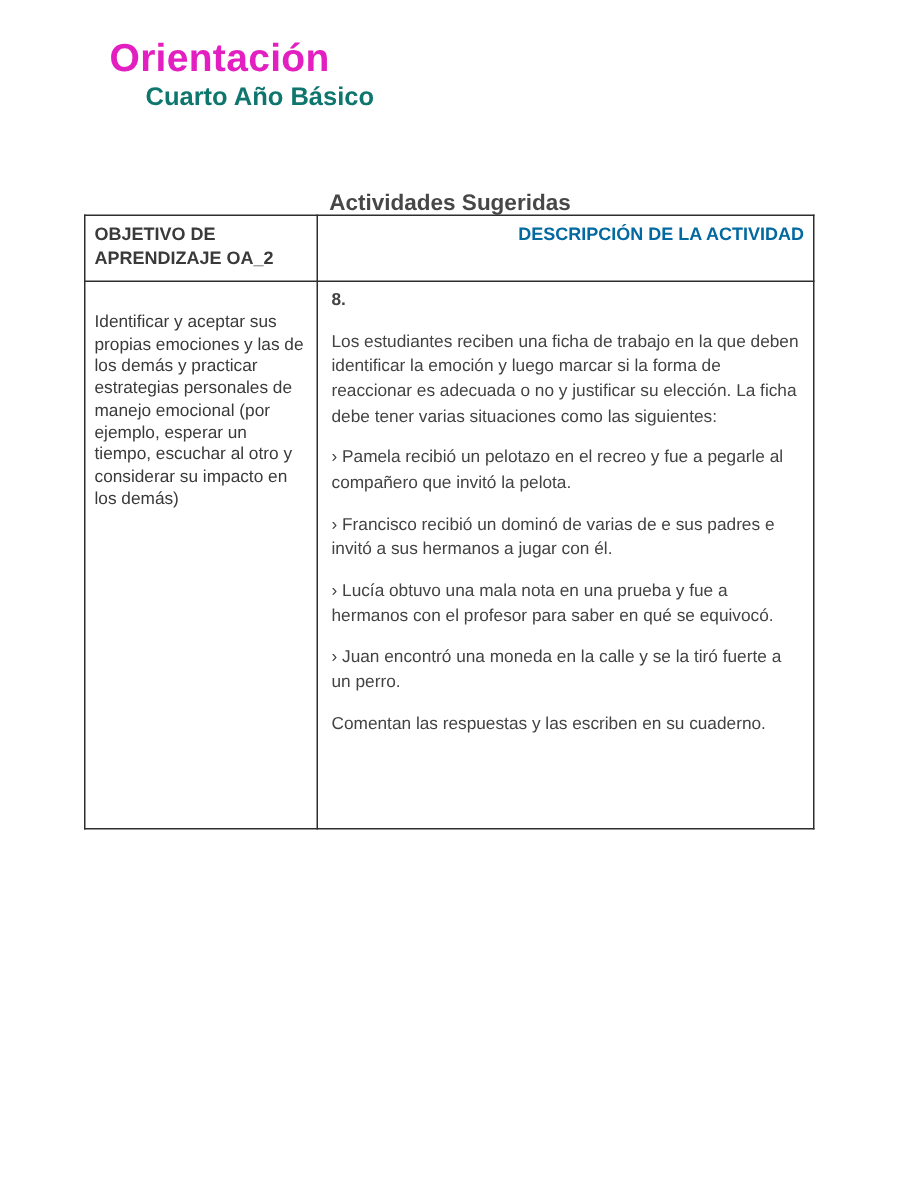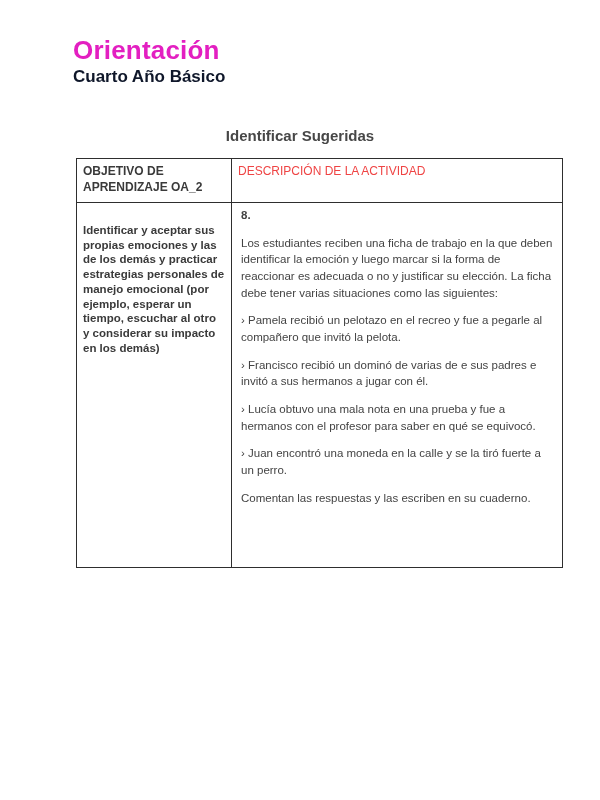--- a/index.html
+++ b/index.html
@@ -4,62 +4,62 @@
 <style>
   :root { --accent:#e31fc1; --text:#3e3e3e; --border:#2e2e2e; }
   * { box-sizing: border-box; }
   html, body { margin:0; padding:0; }
   body {
     width:600px; height:800px; background:#ffffff;
     font-family:"Liberation Sans", sans-serif; color:var(--text);
   }
   .page { position:relative; width:600px; height:800px; background:#ffffff; overflow:hidden; }
 
-  .header { position:absolute; top:36px; left:73px; right:55px;
+  .header { position:absolute; top:24px; left:73px; right:55px;
     display:flex; justify-content:space-between; align-items:flex-start; }
   .subject { color:var(--accent); font-size:26px; font-weight:bold; line-height:28px; letter-spacing:0.2px; }
-  .grade   { color:#0f172a; font-size:17px; font-weight:bold; line-height:22px; margin-top:2px; }
+  .grade   { color:#0f766e; font-size:17px; font-weight:bold; line-height:22px; margin-top:2px;margin-left:24px; }
   .header-right { text-align:right; padding-top:4px; }
   .unit, .oa { color:var(--accent); font-size:16px; font-weight:bold; line-height:24px; }
 
   .doc-title { position:absolute; top:127px; left:0; width:100%;
     text-align:center; font-size:15px; font-weight:bold; color:#474747; }
 
   table.activities {
-    position:absolute; top:158px; left:56px; width:487px;
-    border-collapse:collapse; table-layout:fixed;margin-left:20px;
+    position:absolute; top:143px; left:56px; width:487px;
+    border-collapse:collapse; table-layout:fixed;
   }
   .activities th, .activities td {
     border:1px solid var(--border); vertical-align:top; background:#ffffff;
   }
   th.col-obj  { width:155px; text-align:left; font-size:12px; font-weight:bold;
     padding:5px 6px; line-height:1.3; height:44px; color:#3a3a3a; }
-  th.col-desc { text-align:left; font-size:12px; font-weight:normal;
-    padding:5px 6px; line-height:1.3; color:#ef4444; }
+  th.col-desc { text-align:right; font-size:12px; font-weight:bold;
+    padding:5px 6px; line-height:1.3; color:#0369a1; }
   td.objective-cell {
-    font-size:11.5px; font-weight:bold; line-height:1.28;
+    font-size:11.5px; font-weight:normal; line-height:1.28;
     padding:20px 6px 4px 6px; color:#3a3a3a; height:365px;
   }
   td.activity-cell { font-size:11.5px; line-height:1.45; padding:4px 9px; color:#434343; }
   .activity-cell p { margin:0 0 11px 0; }
   .activity-number { font-weight:bold; margin-bottom:12px; }
 </style>
 </head>
 <body>
 
 <div class="page">
 
   <div class="header">
     <div class="header-left">
       <div class="subject">Orientación</div>
       <div class="grade">Cuarto Año Básico</div>
     </div>
   </div>
 
-  <div class="doc-title">Identificar Sugeridas</div>
+  <div class="doc-title">Actividades Sugeridas</div>
 
   <table class="activities">
     <thead>
       <tr>
         <th class="col-obj">OBJETIVO DE APRENDIZAJE OA_2</th>
         <th class="col-desc">DESCRIPCIÓN DE LA ACTIVIDAD</th>
       </tr>
     </thead>
     <tbody>
       <tr>

